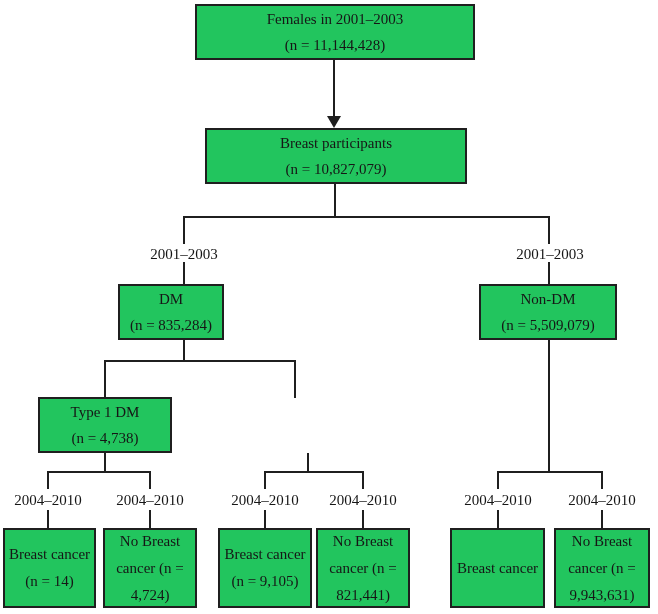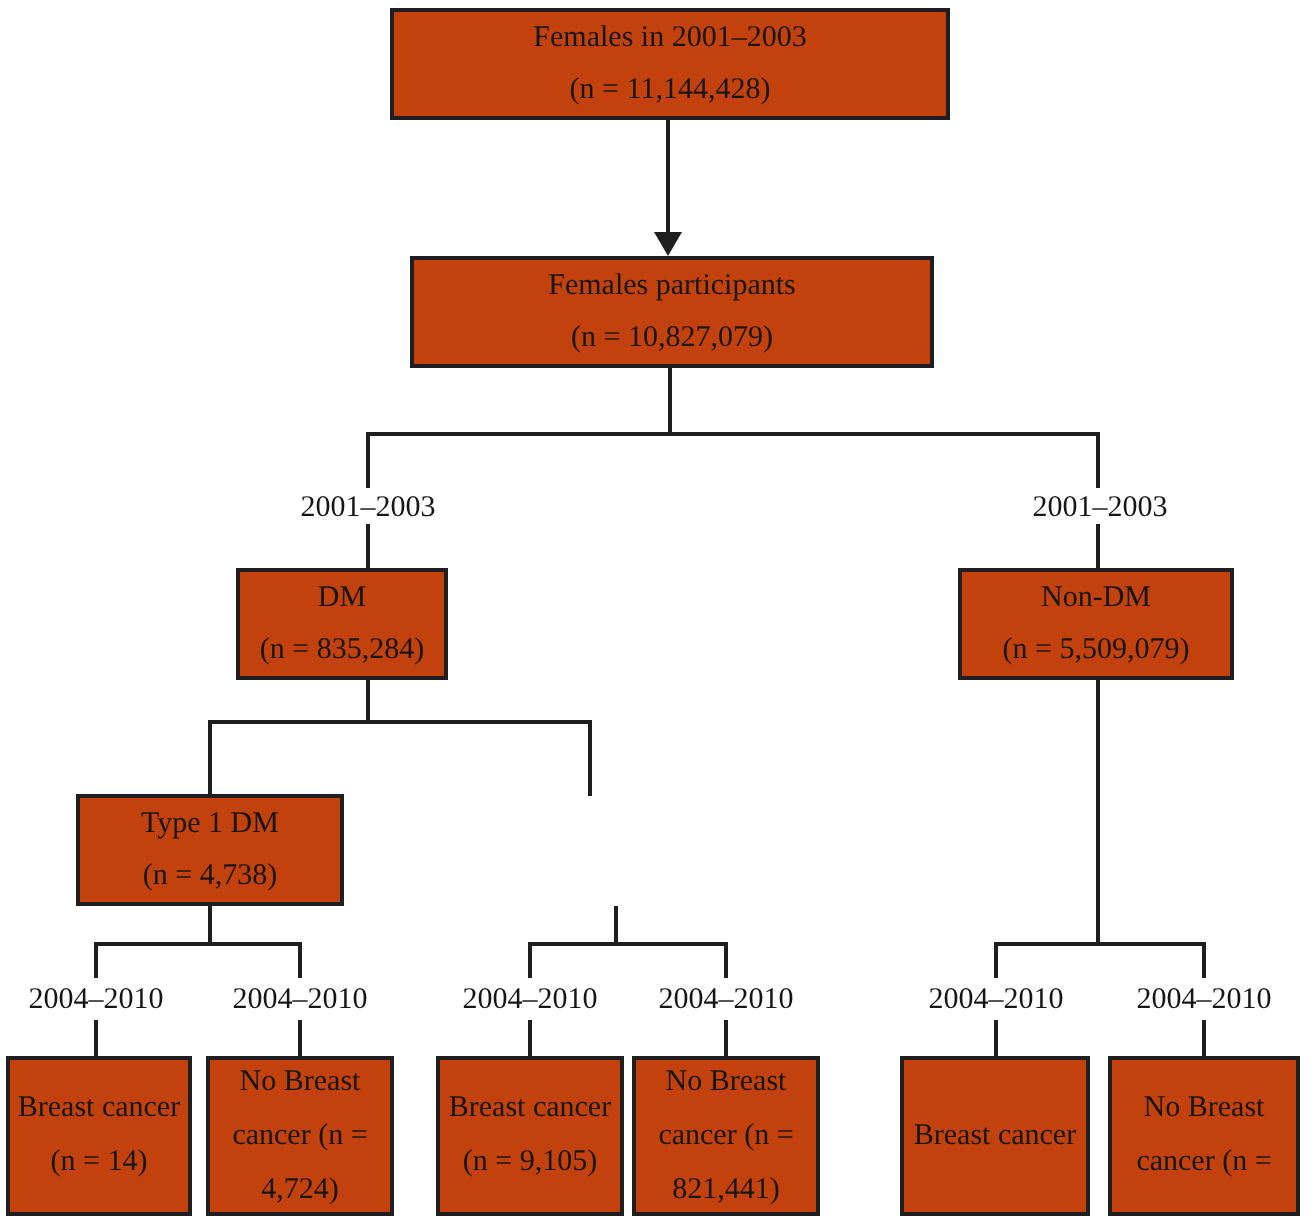--- a/index.html
+++ b/index.html
@@ -32,21 +32,21 @@
     width: 0;
     height: 0;
     border-left: 7px solid transparent;
     border-right: 7px solid transparent;
     border-top: 12px solid #1f1f1f;
   }
   .box {
     position: absolute;
     box-sizing: border-box;
     border: 2px solid #1f1f1f;
-    background: #c2410c;
+    background: #22c55e;
     display: flex;
     flex-direction: column;
     justify-content: center;
     align-items: center;
     text-align: center;
   }
   .box .bl {
     line-height: 26px;
     white-space: nowrap;
   }
@@ -115,21 +115,21 @@
   <div class="lbl centered" style="left:363px;top:491px">2004–2010</div>
   <div class="lbl centered" style="left:498px;top:491px">2004–2010</div>
   <div class="lbl centered" style="left:602px;top:491px">2004–2010</div>
 
   <div class="box" style="left:195px;top:4px;width:280px;height:56px">
     <div class="bl">Females in 2001–2003</div>
     <div class="bl">(n = 11,144,428)</div>
   </div>
 
   <div class="box" style="left:205px;top:128px;width:262px;height:56px">
-    <div class="bl">Females participants</div>
+    <div class="bl">Breast participants</div>
     <div class="bl">(n = 10,827,079)</div>
   </div>
 
   <div class="box" style="left:118px;top:284px;width:106px;height:56px">
     <div class="bl">DM</div>
     <div class="bl">(n = 835,284)</div>
   </div>
 
   <div class="box" style="left:479px;top:284px;width:138px;height:56px">
     <div class="bl">Non-DM</div>
@@ -164,15 +164,16 @@
     <div class="bl">821,441)</div>
   </div>
 
   <div class="box small" style="left:450px;top:528px;width:95px;height:80px">
     <div class="bl">Breast cancer</div>
   </div>
 
   <div class="box small" style="left:554px;top:528px;width:96px;height:80px">
     <div class="bl">No Breast</div>
     <div class="bl">cancer (n =</div>
+    <div class="bl">9,943,631)</div>
   </div>
 
 </div>
 
 </body></html>

